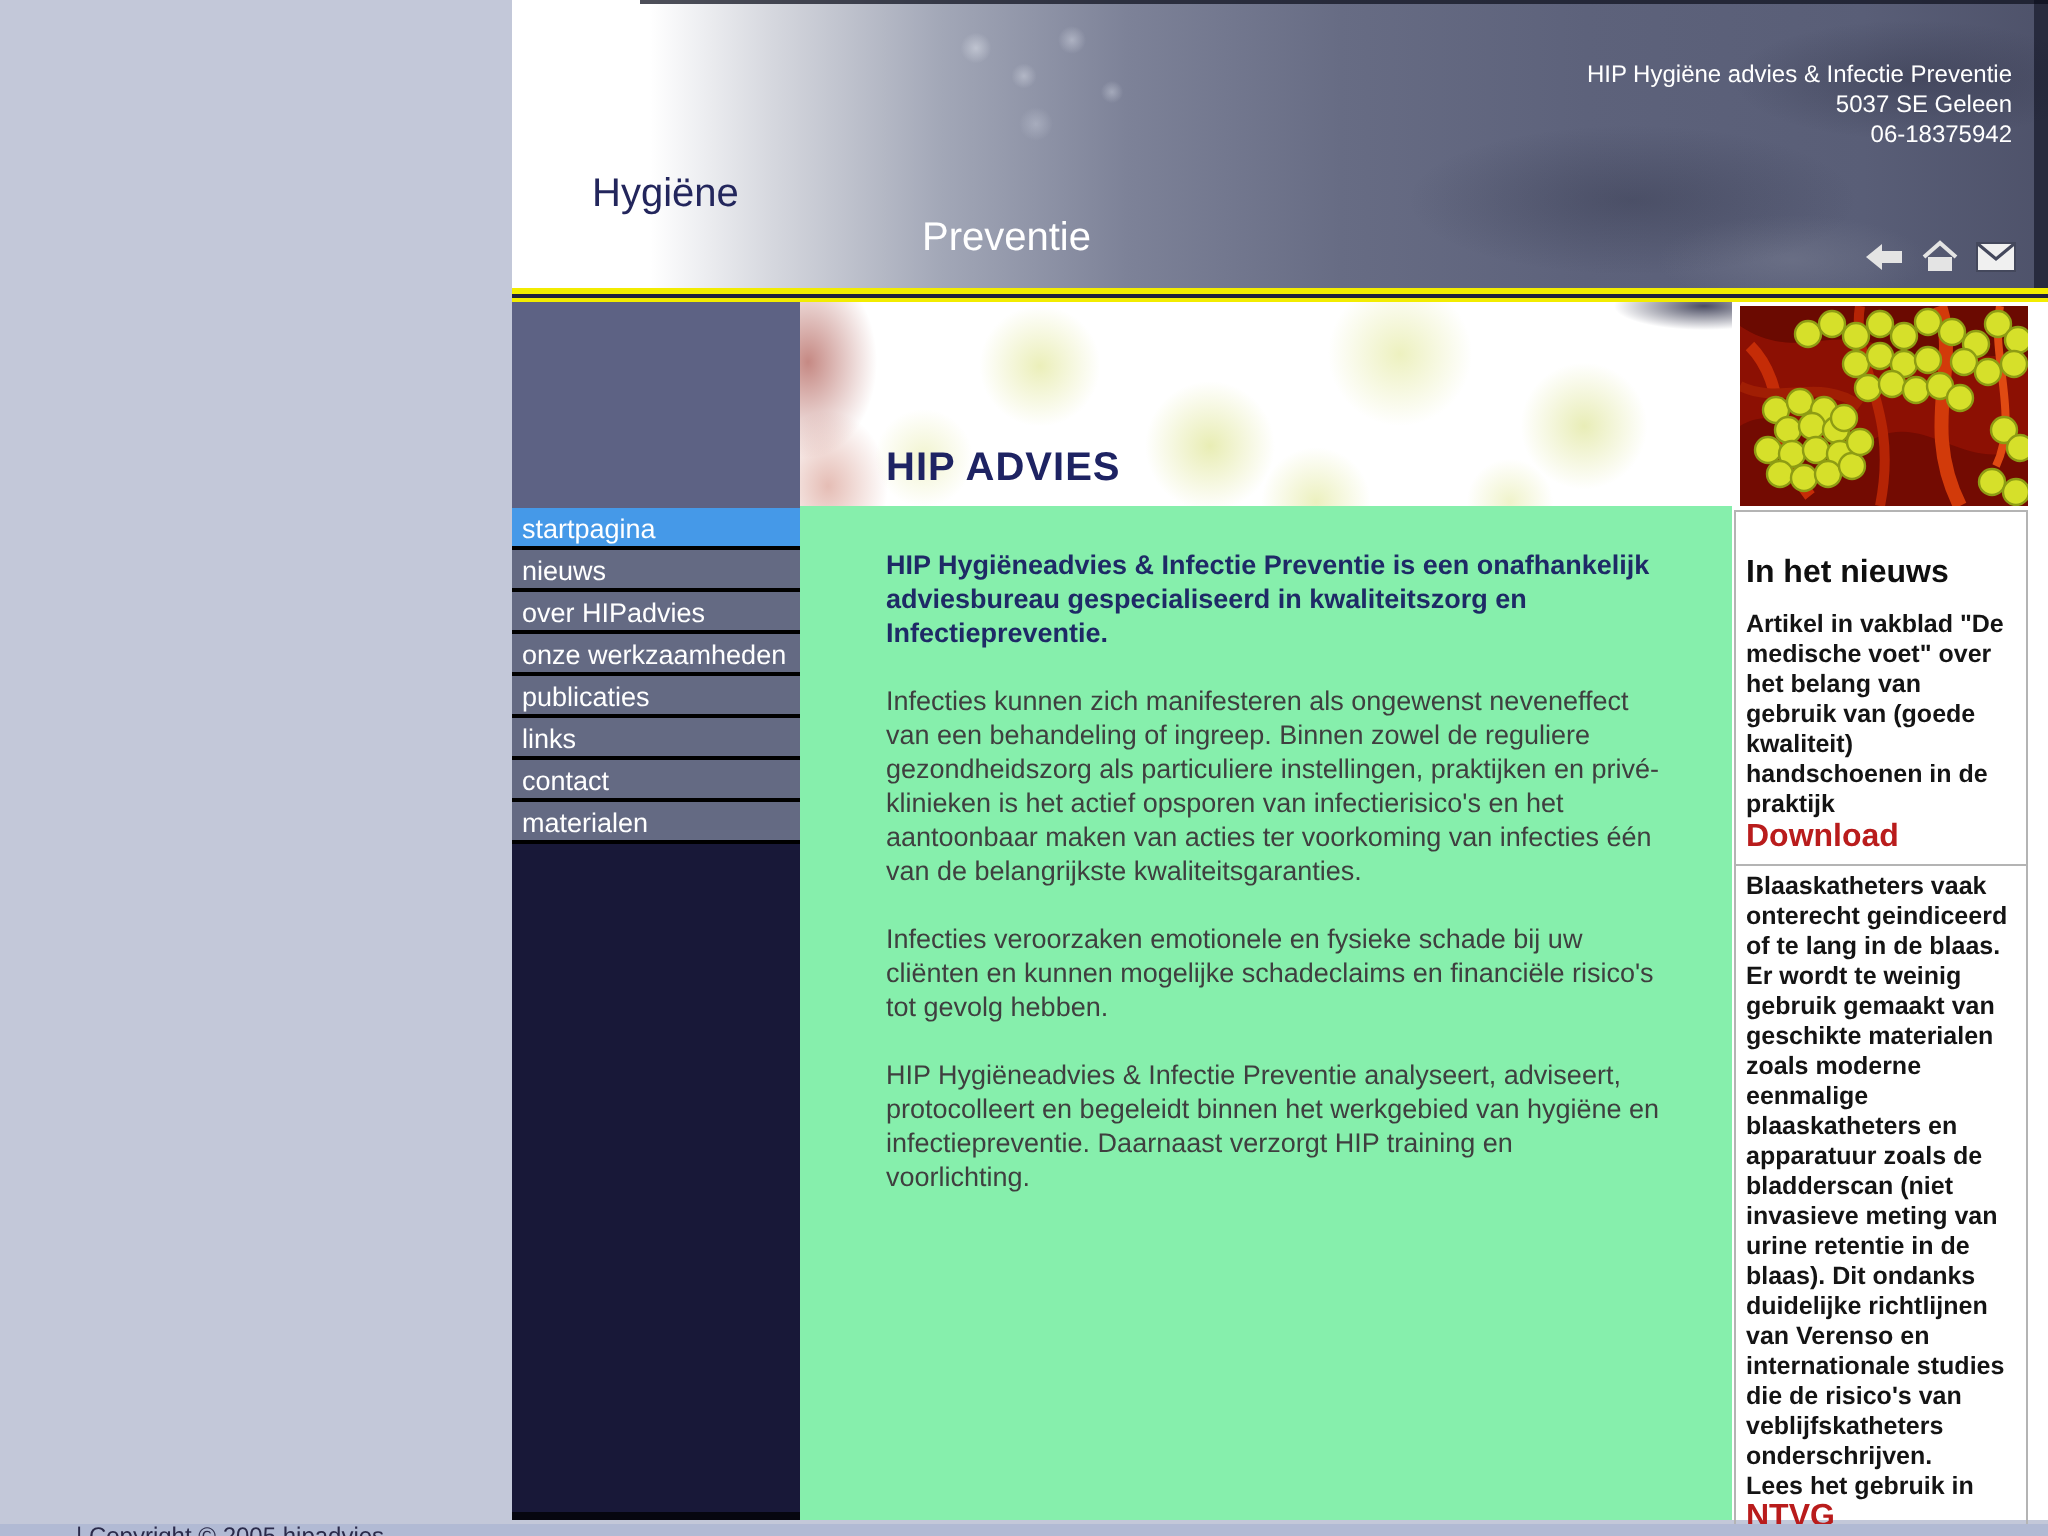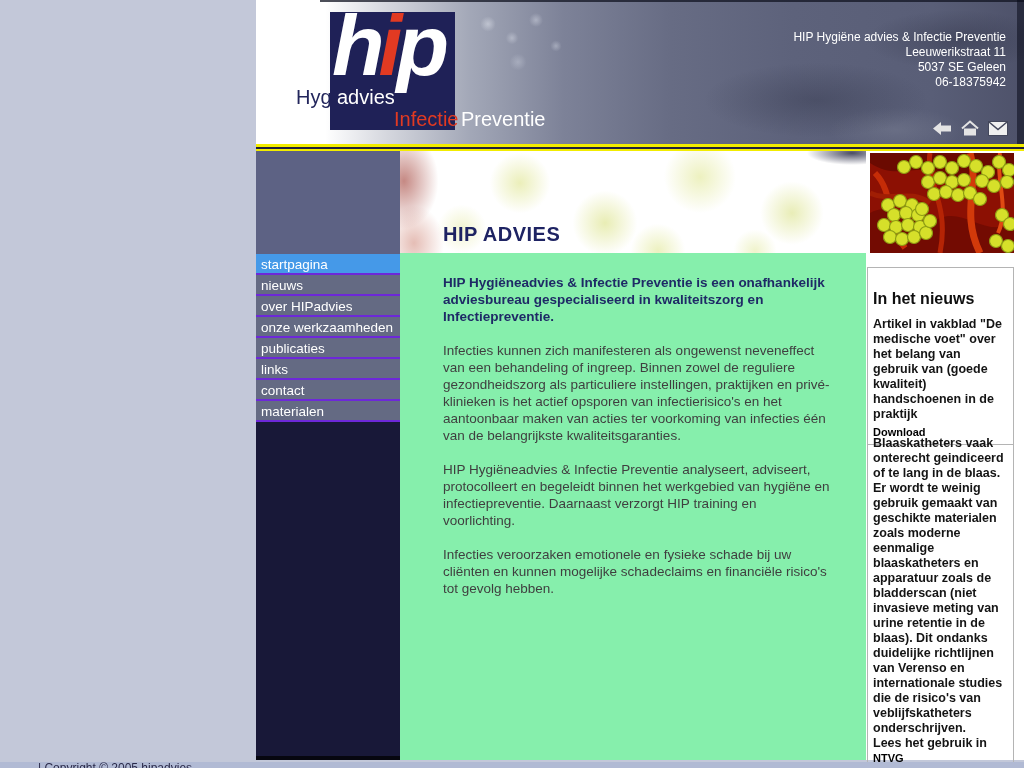--- a/index.html
+++ b/index.html
@@ -43,21 +43,21 @@
   
   .divider{position:absolute;left:0;top:144px;width:768px;height:7px;
     background:linear-gradient(180deg,#f2ec00 0 3px,#20203c 3px 5px,#f2ec00 5px 7px);}
 
   
   .row{position:absolute;left:0;top:151px;width:768px;height:609px;}
 
   
   .sidebar{position:absolute;left:0;top:0;width:144px;height:609px;display:flex;flex-direction:column;}
   .sidebar-top{height:103px;background:#5d6284;}
-  .menu-item{height:21px;line-height:21px;border-bottom:2px solid #6d28d9;background:#646a83;
+  .menu-item{height:21px;line-height:21px;border-bottom:2px solid #000000;background:#646a83;
     color:#ffffff;font-size:13.5px;padding-left:5px;cursor:pointer;}
   .menu-item.active{background:#4599e8;}
   .sidebar-bottom{flex:1;background:#181838;border-bottom:4px solid #06060f;}
 
   
   .main{position:absolute;left:144px;top:0;width:466px;height:609px;background:#86efac;}
   .banner{position:absolute;left:0;top:0;width:466px;height:102px;background:#ffffff;
     background-image:
       radial-gradient(ellipse 60px 16px at 452px 2px, rgba(58,60,84,.92), rgba(58,60,84,0) 75%),
       radial-gradient(ellipse 46px 64px at 4px 30px, rgba(150,40,30,.55), rgba(150,40,30,0) 75%),
@@ -71,51 +71,45 @@
       radial-gradient(circle 30px at 355px 100px, rgba(236,240,190,.8), rgba(236,240,190,0) 72%);}
   .page-title{position:absolute;left:43px;top:72px;margin:0;font-size:20px;font-weight:bold;
     color:#1e2363;letter-spacing:.5px;}
   .main-text{position:absolute;left:0;top:102px;width:466px;padding:21px 36px 0 43px;}
   .main-text p{margin:0 0 17px 0;font-size:13.5px;line-height:17px;color:#3f3f3f;}
   .main-text p.intro{font-weight:bold;color:#1e2a66;}
 
   
   .news{position:absolute;left:610px;top:0;width:158px;height:609px;background:#ffffff;}
   .photo{position:absolute;left:4px;top:2px;width:144px;height:100px;display:block;}
-  .news-box1{position:absolute;left:1px;top:116px;width:147px;height:178px;
+  .news-box1{position:absolute;left:1px;top:104px;width:147px;height:178px;
     border:1px solid #b4b4b4;padding:0 6px 0 5px;}
   .news-box2{position:absolute;left:1px;top:281px;width:147px;height:359px;
     border:1px solid #b4b4b4;border-top:none;padding:4px 6px 0 5px;}
   .news-title{margin:22px 0 0 0;font-size:16px;font-weight:bold;color:#0f0f0f;}
   .news-text{margin:9px 0 0 0;font-size:12.5px;line-height:15px;font-weight:bold;color:#141414;}
-  .news-link{display:inline-block;font-size:11px;line-height:15px;font-weight:bold;
-    color:#000000;text-decoration:none;cursor:pointer;}
+  .news-link{display:inline-block;font-size:16px;line-height:15px;font-weight:bold;
+    color:#b91c1c;text-decoration:none;cursor:pointer;}
 
   
   .bottom-bar{position:absolute;left:0;top:762px;width:1024px;height:6px;background:#b1bad4;}
   .copyright{position:absolute;left:38px;top:761px;font-size:12px;color:#2a2a4a;white-space:nowrap;}
 </style>
 </head>
 <body>
 
 <div class="viewport">
   <div class="site">
 
     <div class="header">
       <div class="brand-hygiene">Hygiëne</div>
-      <div class="logo-box">
-        <div class="hip"><span>h</span><span class="dot-i">i</span><span>p</span></div>
-        <div class="brand-advies">advies</div>
-        <div class="brand-infectie">Infectie</div>
-      </div>
       <div class="brand-preventie">Preventie</div>
 
       <div class="address">
         <div>HIP Hygiëne advies &amp; Infectie Preventie</div>
-        <div>Leeuwerikstraat 11</div>
         <div>5037 SE Geleen</div>
         <div>06-18375942</div>
       </div>
 
       <div class="header-icons">
         <svg class="hicon" viewBox="0 0 20 17">
           <path d="M9 2 L9 5.5 H19 V11.5 H9 V15 L1 8.5 Z" fill="#e4e4e4"></path>
         </svg>
         <svg class="hicon" viewBox="0 0 20 17">
           <path d="M2 8.5 L10 1.5 L18 8.5" fill="none" stroke="#e4e4e4" stroke-width="2"></path>
@@ -145,22 +139,22 @@
         <div class="sidebar-bottom"></div>
       </nav>
 
       <main class="main">
         <div class="banner">
           <h1 class="page-title">HIP ADVIES</h1>
         </div>
         <div class="main-text">
           <p class="intro">HIP Hygiëneadvies &amp; Infectie Preventie is een onafhankelijk adviesbureau gespecialiseerd in kwaliteitszorg en Infectiepreventie.</p>
           <p>Infecties kunnen zich manifesteren als ongewenst neveneffect van een behandeling of ingreep. Binnen zowel de reguliere gezondheidszorg als particuliere instellingen, praktijken en privé-klinieken is het actief opsporen van infectierisico's en het aantoonbaar maken van acties ter voorkoming van infecties één van de belangrijkste kwaliteitsgaranties.</p>
+          <p>Infecties veroorzaken emotionele en fysieke schade bij uw cliënten en kunnen mogelijke schadeclaims en financiële risico's tot gevolg hebben.</p>
           <p>HIP Hygiëneadvies &amp; Infectie Preventie analyseert, adviseert, protocolleert en begeleidt binnen het werkgebied van hygiëne en infectiepreventie. Daarnaast verzorgt HIP training en voorlichting.</p>
-          <p>Infecties veroorzaken emotionele en fysieke schade bij uw cliënten en kunnen mogelijke schadeclaims en financiële risico's tot gevolg hebben.</p>
         </div>
       </main>
 
       <aside class="news">
         <svg class="photo" viewBox="0 0 144 100" preserveAspectRatio="none">
           <rect width="144" height="100" fill="#8c1003"></rect>
           <path d="M0 10 C30 30 50 5 80 25 C100 40 120 15 144 30 L144 0 L0 0 Z" fill="#6b0a01"></path>
           <path d="M0 60 C25 45 40 80 70 65 C95 55 115 85 144 70 L144 100 L0 100 Z" fill="#730b02"></path>
           <path d="M5 20 C25 40 15 70 35 95" stroke="#c52c07" stroke-width="6" fill="none"></path>
           <path d="M60 0 C55 30 80 50 70 100" stroke="#b52405" stroke-width="5" fill="none"></path>

